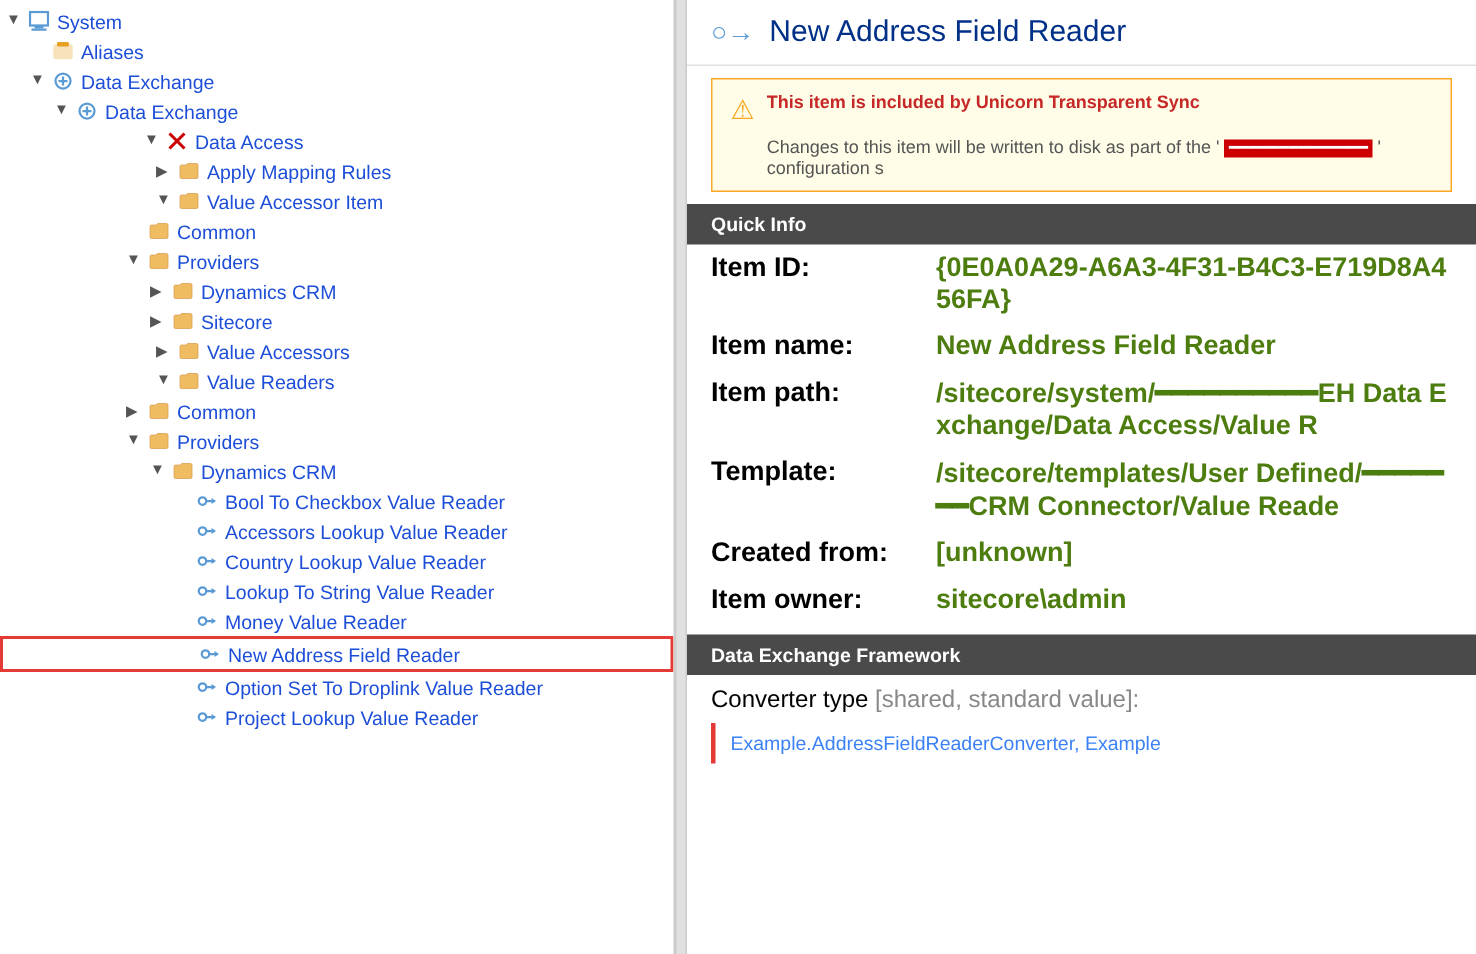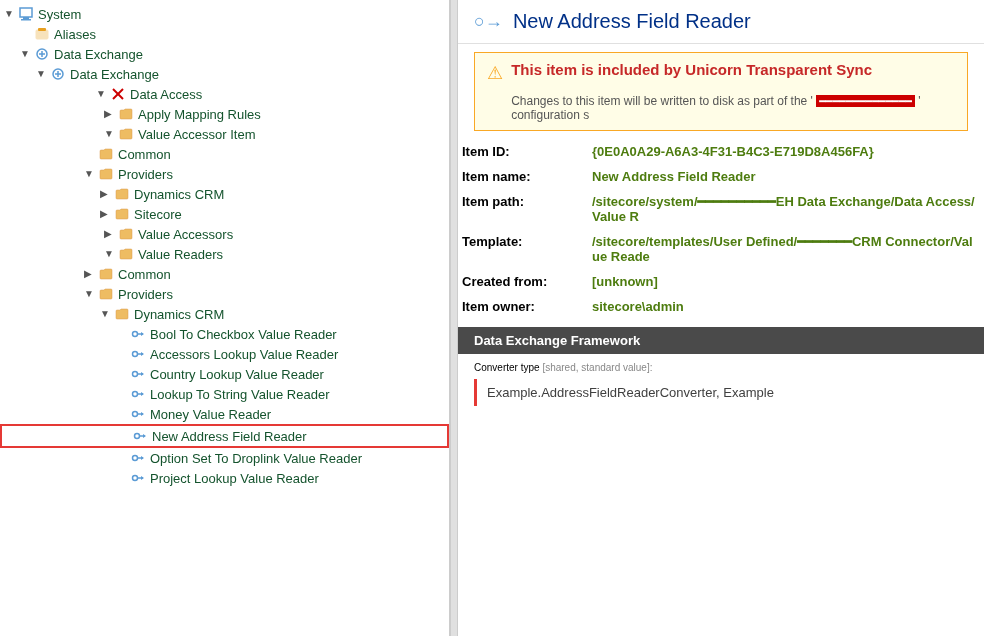--- a/index.html
+++ b/index.html
@@ -53,21 +53,21 @@
       height: 16px;
       margin-right: 4px;
       flex-shrink: 0;
       display: inline-flex;
       align-items: center;
       justify-content: center;
       font-size: 12px;
     }
 
     .tree-label {
-      color: #14532d;
+      color: #1d4ed8;
       font-size: 13px;
     }
 
     
     .left-panel::-webkit-scrollbar { width: 8px; }
     .left-panel::-webkit-scrollbar-track { background: #f1f1f1; }
     .left-panel::-webkit-scrollbar-thumb { background: #aaa; }
 
     
     .divider {
@@ -123,21 +123,21 @@
     }
 
     .warning-icon {
       color: #f9a825;
       font-size: 18px;
       flex-shrink: 0;
       margin-top: 1px;
     }
 
     .warning-text {
-      font-size: 15px;
+      font-size: 12px;
       color: #c62828;
       font-weight: bold;
     }
 
     .warning-subtext {
       font-size: 12px;
       color: #555;
       margin-top: 16px;
     }
 
@@ -152,23 +152,23 @@
     }
 
     
     .info-table {
       width: 100%;
       border-collapse: collapse;
       padding: 4px 0;
     }
 
     .info-table tr td {
-      padding: 5px 4px;
+      padding: 5px 16px;
       vertical-align: top;
-      font-size: 13px;
+      font-size: 18px;
     }
 
     .info-table tr td:first-child {
       color: #000;
       font-weight: bold;
       width: 130px;
       white-space: nowrap;
     }
 
     .info-table tr td:last-child {
@@ -176,36 +176,36 @@
       word-break: break-all;
       font-weight: bold;
     }
 
     
     .framework-section {
       padding: 8px 16px;
     }
 
     .converter-label {
-      font-size: 10px;
+      font-size: 16px;
       color: #000;
       margin-bottom: 6px;
     }
 
     .converter-label .shared {
       color: #888;
       font-style: normal;
     }
 
     .converter-value-box {
       border-left: 3px solid #e53935;
       padding: 6px 10px;
       background: #fff;
       font-size: 13px;
-      color: #404040;
+      color: #3b82f6;
     }
   </style>
 </head>
 <body>
 
 <div class="left-panel">
   <div id="tree-container">
       <div class="tree-item indent-0">
         <span class="arrow down"></span>
         <span class="icon">
@@ -463,20 +463,21 @@
     <div>
       <div class="warning-text">This item is included by Unicorn Transparent Sync</div>
       <div class="warning-subtext">
         <span>Changes to this item will be written to disk as part of the '</span>
         <span style="background:#c00;color:#fff;font-size:11px;padding:0 3px;">━━━━━━━━━━━━━━</span>
         <span>' configuration s</span>
       </div>
     </div>
   </div>
 
+  <div class="section-header">Quick Info</div>
   <table class="info-table">
     <tbody id="info-table-body">
         <tr>
           <td>Item ID:</td>
           <td>{0E0A0A29-A6A3-4F31-B4C3-E719D8A456FA}</td>
         </tr>
         <tr>
           <td>Item name:</td>
           <td>New Address Field Reader</td>
         </tr>

